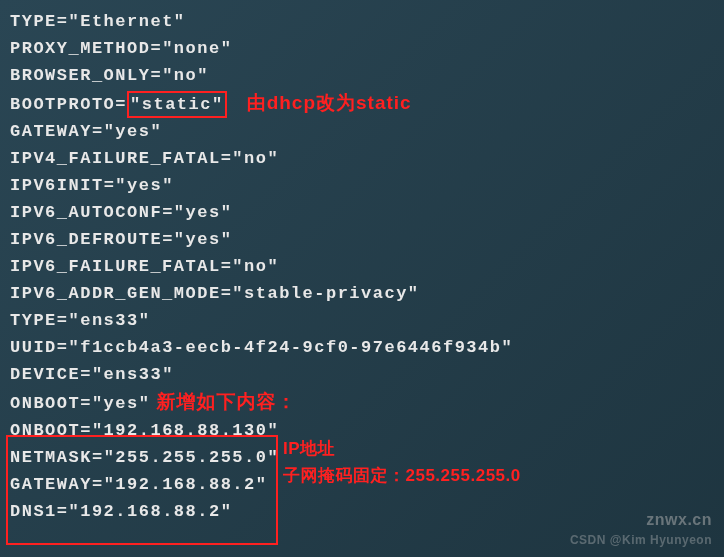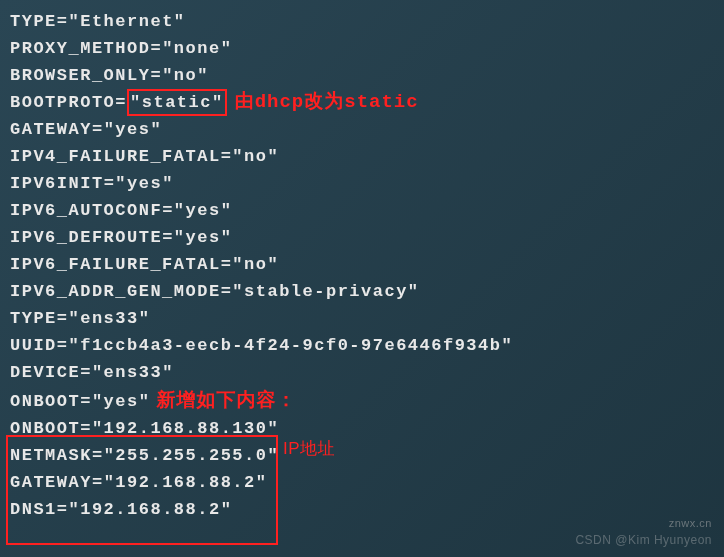--- a/index.html
+++ b/index.html
@@ -21,25 +21,25 @@
       white-space: pre;
     }
     .box-static {
       display: inline-block;
       border: 2px solid #ff2020;
       padding: 0 1px;
       line-height: 23px;
     }
     .annotation-1 {
       color: #ff2020;
-      font-family: Liberation Mono, monospace;
+      font-family: Liberation Sans, sans-serif;
       font-weight: bold;
       font-size: 19px;
       letter-spacing: 1px;
-      margin-left: 8px;
+      margin-left: 20px;
       text-align: center;
     }
     .annotation-2 {
       color: #ff2020;
       font-family: Liberation Sans, sans-serif;
       font-weight: bold;
       font-size: 19px;
       letter-spacing: 1px;
       margin-left: 6px;
     }
@@ -51,44 +51,44 @@
       height: 110px;
       border: 2px solid #ff2020;
       pointer-events: none;
     }
     .side-annotations {
       position: absolute;
       left: 283px;
       top: 435px;
       color: #ff2020;
       font-family: "Microsoft YaHei", sans-serif;
-      font-weight: normal;
+      font-weight: bold;
       font-size: 17px;
       line-height: 27px;
       letter-spacing: 0.5px;
     }
     .watermark-1 {
       position: absolute;
       right: 12px;
       bottom: 28px;
       color: rgba(180,180,180,0.5);
       font-family: sans-serif;
-      font-size: 11px;
+      font-size: 16px;
       letter-spacing: 0.5px;
-      font-weight: normal;
+      font-weight: bold;
     }
     .watermark-2 {
       position: absolute;
       right: 12px;
       bottom: 10px;
       color: rgba(200,200,200,0.35);
       font-family: sans-serif;
       font-size: 12px;
       letter-spacing: 0.5px;
-      font-weight: normal;
+      font-weight: bold;
     }
   </style>
 </head>
 <body>
 
 <div class="line"><span>TYPE</span>=<span>"Ethernet"</span></div>
 <div class="line"><span>PROXY_METHOD</span>=<span>"none"</span></div>
 <div class="line"><span>BROWSER_ONLY</span>=<span>"no"</span></div>
 <div class="line"><span>BOOTPROTO</span>=<span class="box-static"><span>"static"</span></span><span class="annotation-1">由dhcp改为static</span></div>
 <div class="line"><span>GATEWAY</span>=<span>"yes"</span></div>
@@ -104,16 +104,17 @@
 <div class="line"><span>ONBOOT</span>=<span>"yes"</span><span class="annotation-2">新增如下内容：</span></div>
 <div class="line"><span>ONBOOT</span>=<span>"192.168.88.130"</span></div>
 <div class="line"><span>NETMASK</span>=<span>"255.255.255.0"</span></div>
 <div class="line"><span>GATEWAY</span>=<span>"192.168.88.2"</span></div>
 <div class="line"><span>DNS1</span>=<span>"192.168.88.2"</span></div>
 
 <div class="box-group"></div>
 
 <div class="side-annotations">
   <div>IP地址</div>
+  <div>子网掩码固定：255.255.255.0</div>
 </div>
 
 <div class="watermark-1">znwx.cn</div>
 <div class="watermark-2">CSDN @Kim Hyunyeon</div>
 
 </body></html>

